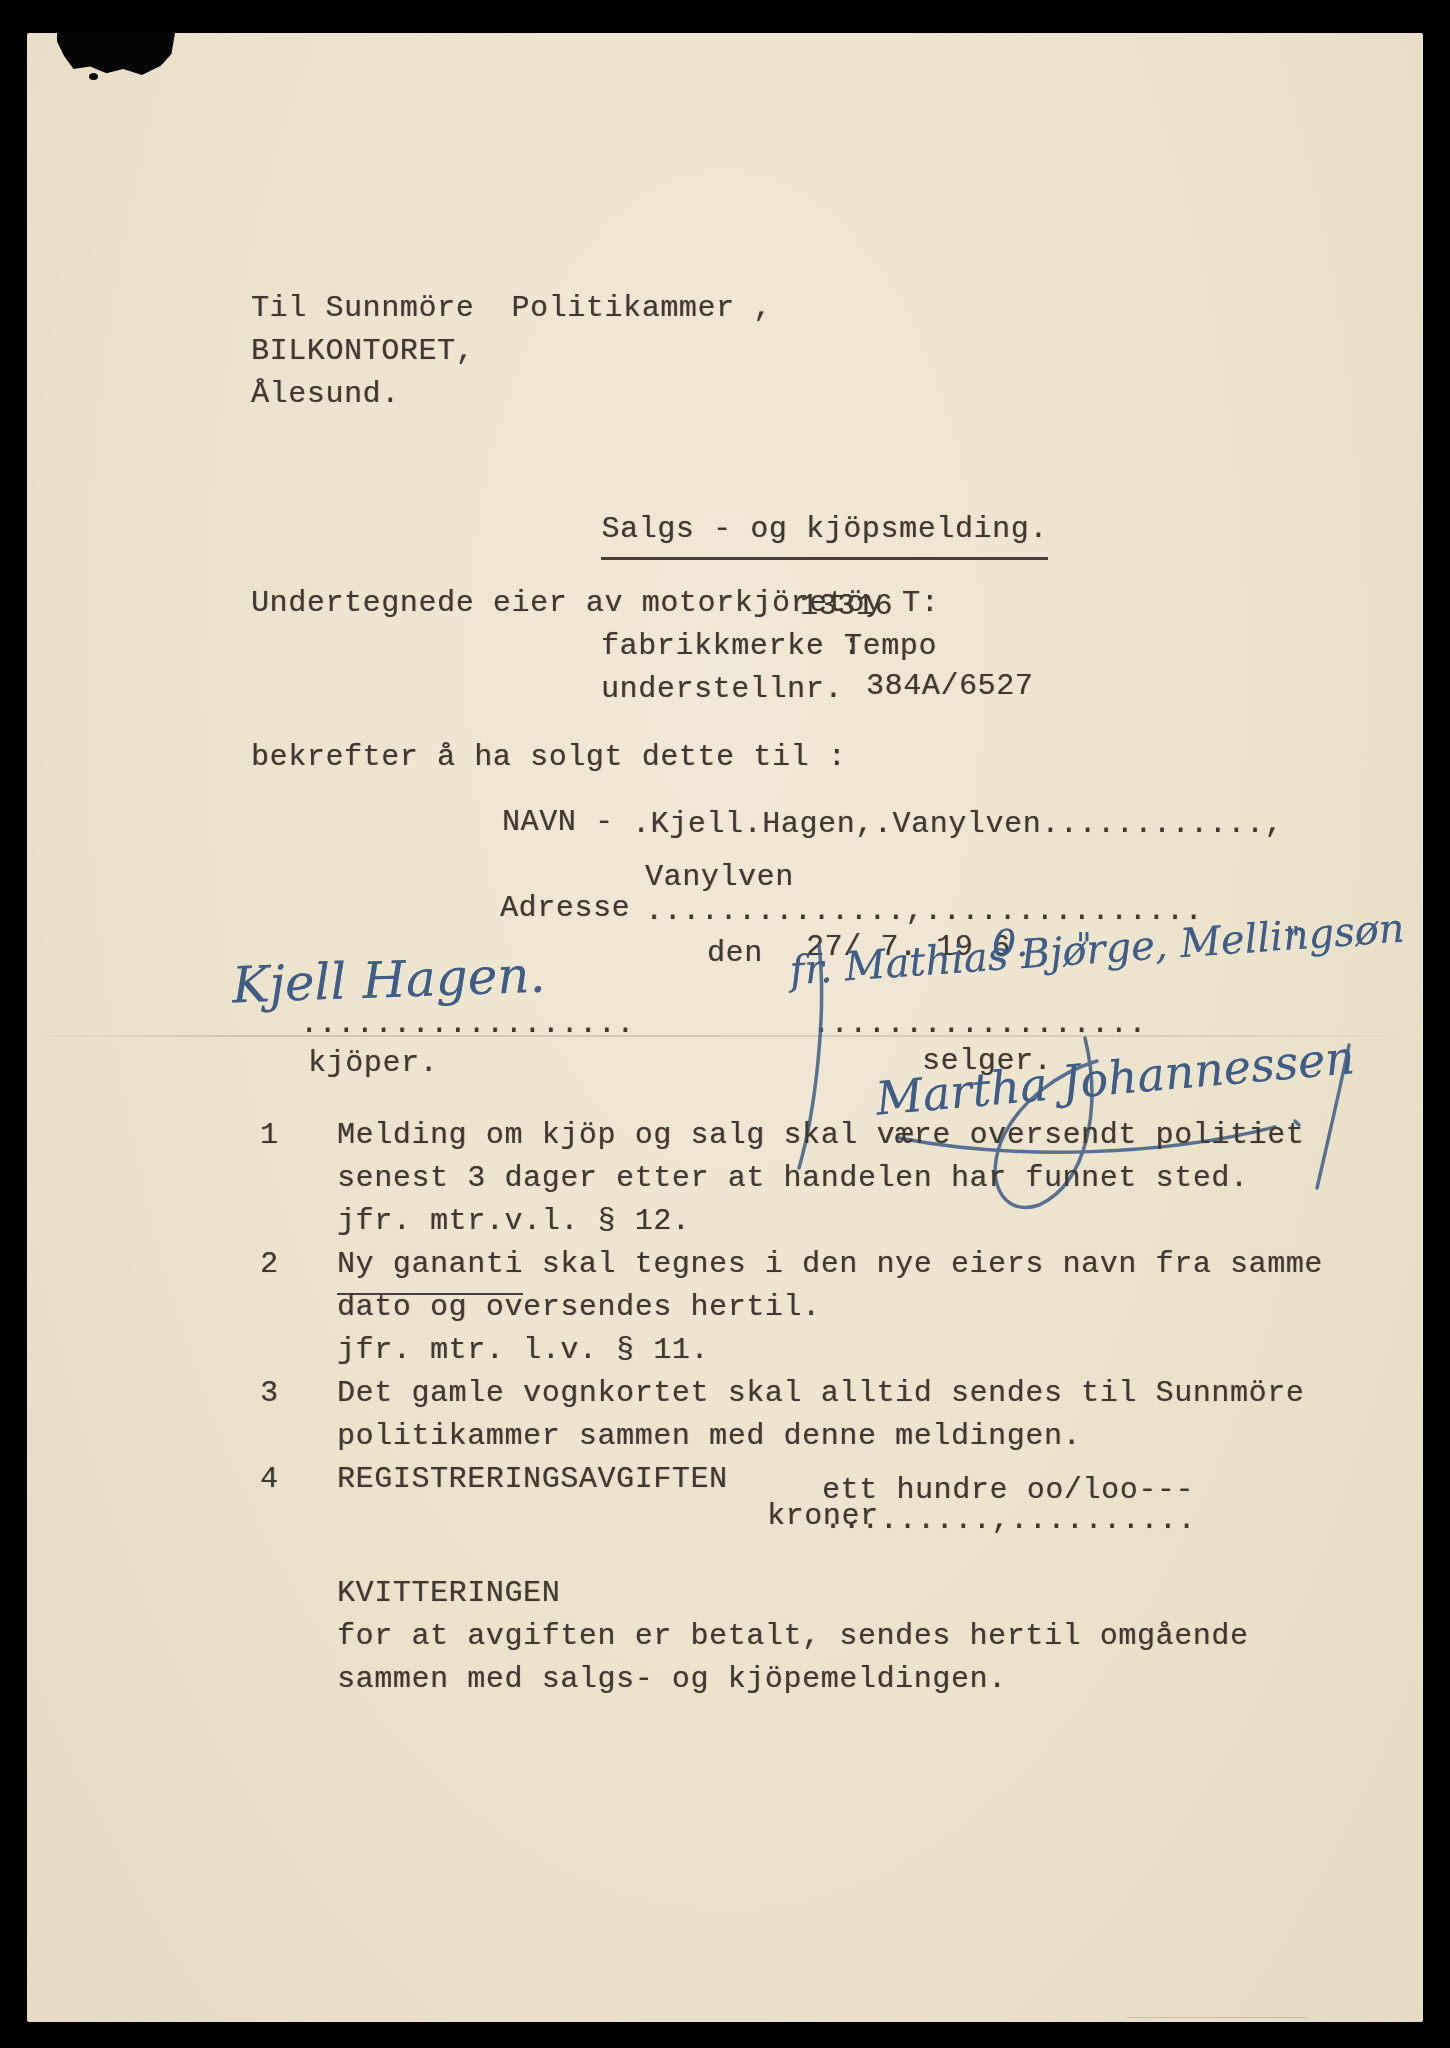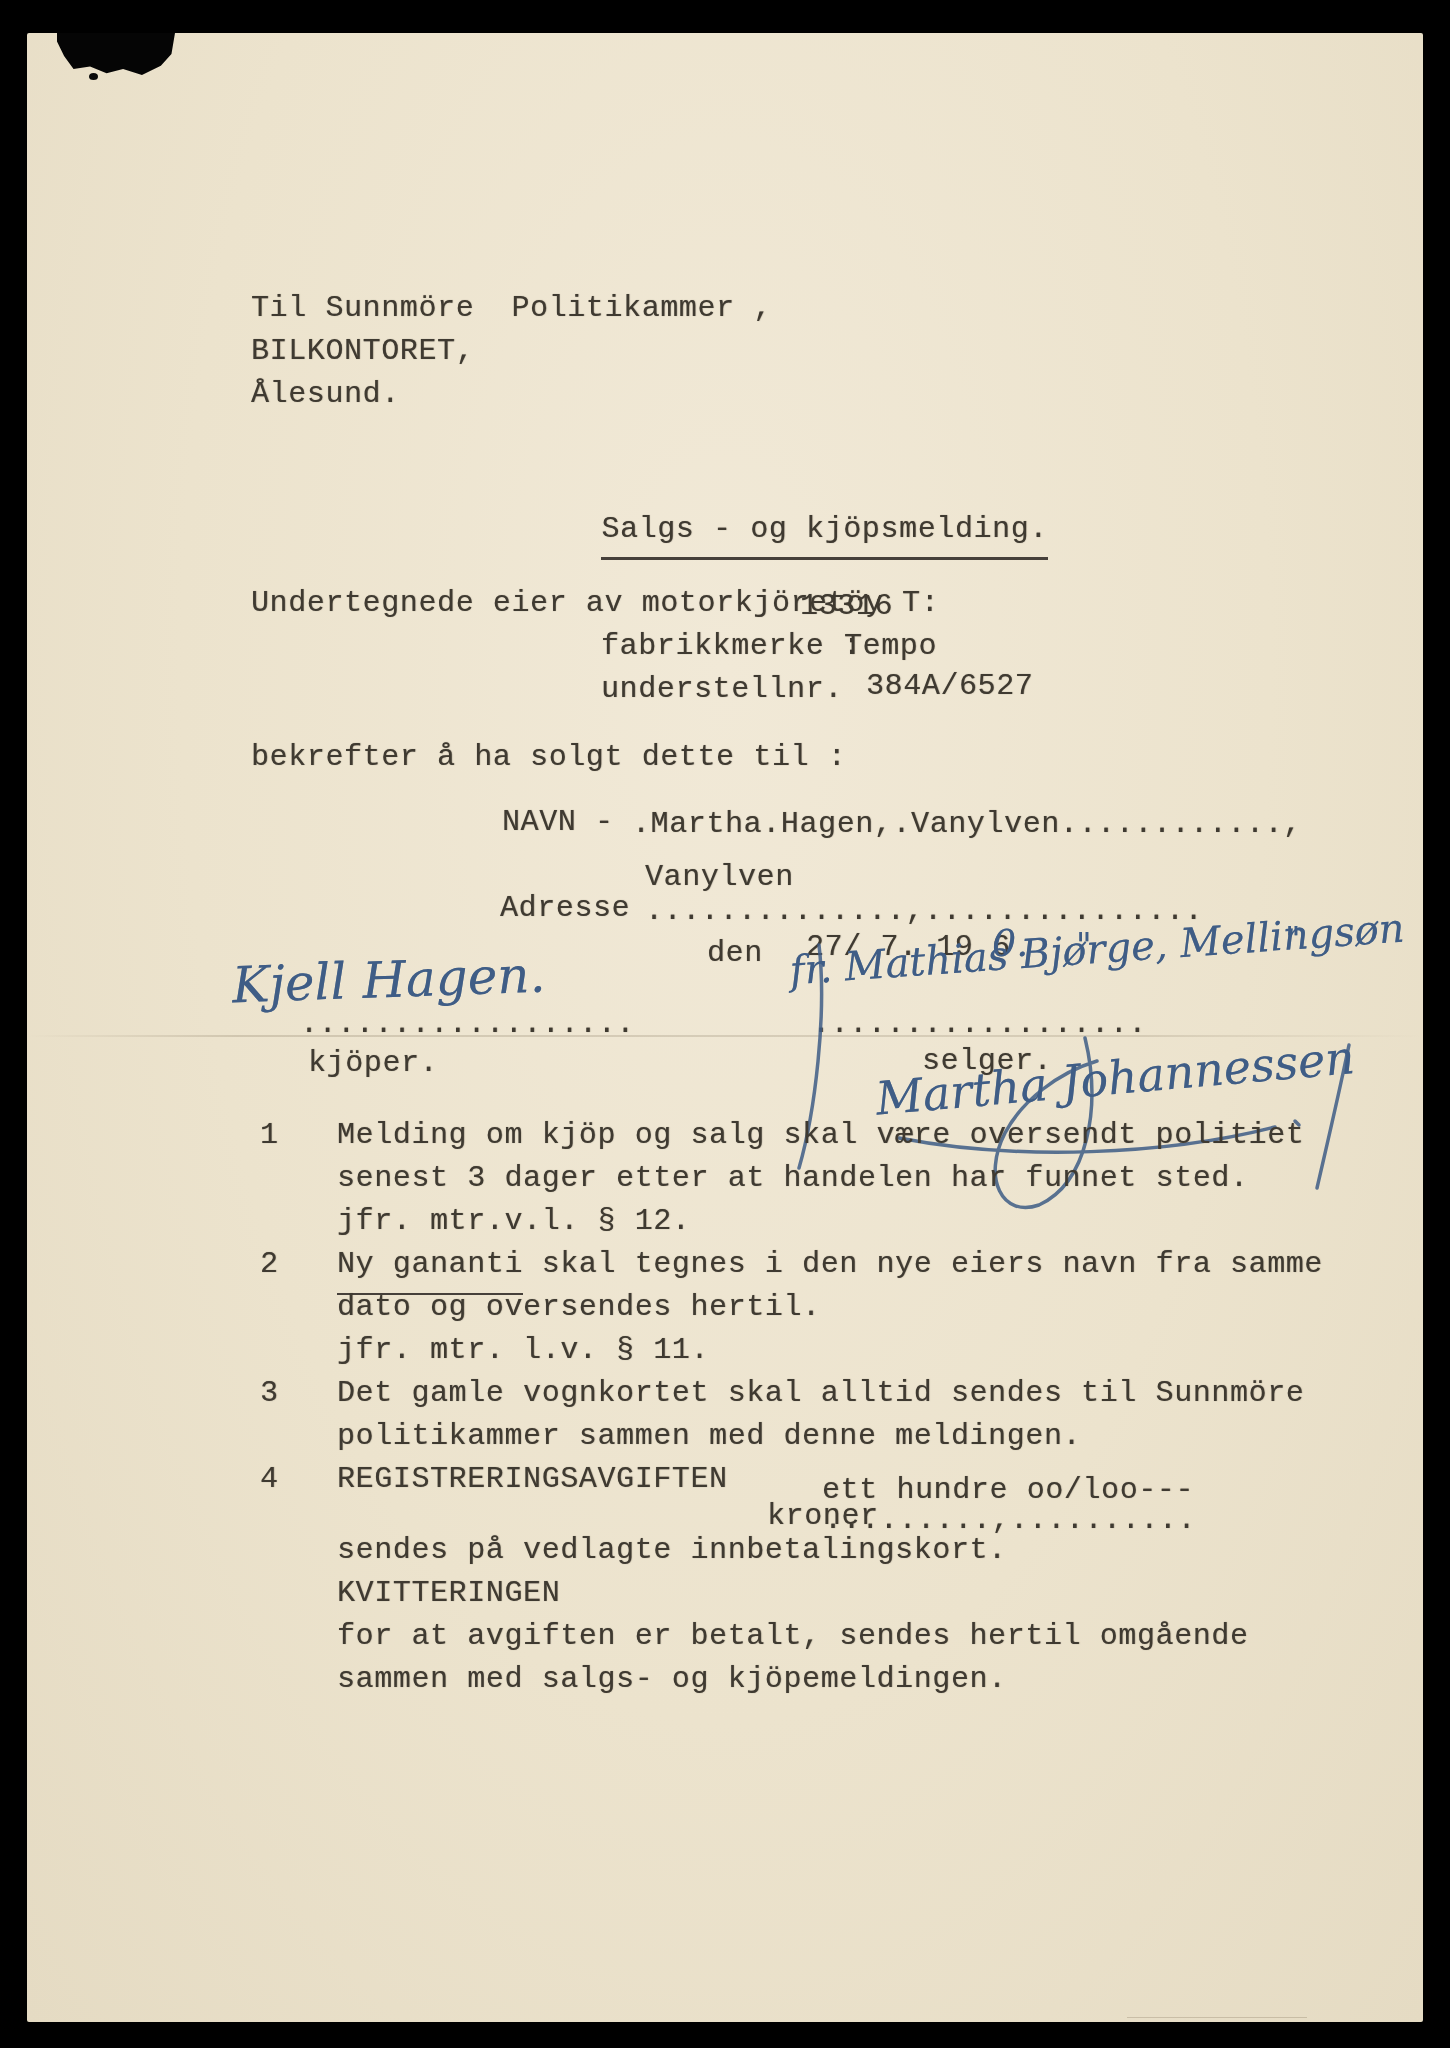--- a/index.html
+++ b/index.html
@@ -46,21 +46,21 @@
 
   <div class="t" style="left:224px;top:553px">Undertegnede eier av motorkjöretöy T:</div>
   <div class="t" style="left:773px;top:556px">13316</div>
   <div class="t" style="left:574px;top:596px">fabrikkmerke :</div>
   <div class="t" style="left:817px;top:596px">Tempo</div>
   <div class="t" style="left:574px;top:639px">understellnr.</div>
   <div class="t" style="left:839px;top:636px">384A/6527</div>
 
   <div class="t" style="left:224px;top:707px">bekrefter å ha solgt dette til :</div>
   <div class="t" style="left:475px;top:772px">NAVN -</div>
-  <div class="t" style="left:605px;top:774px">.Martha.Hagen,.Vanylven............,</div>
+  <div class="t" style="left:605px;top:774px">.Kjell.Hagen,.Vanylven............,</div>
   <div class="t" style="left:618px;top:827px">Vanylven</div>
   <div class="t" style="left:473px;top:858px">Adresse</div>
   <div class="t dots" style="left:618px;top:861px">..............,...............</div>
 
   <div class="t" style="left:680px;top:903px">den</div>
   <div class="t" style="left:779px;top:897px">27/ 7. 19 6</div>
   <div class="h" style="left:965px;top:888px;font-size:38px">0.</div>
   <div class="h" style="left:1049px;top:892px;font-size:34px">"</div>
   <div class="h" style="left:1258px;top:886px;font-size:34px">"</div>
 
@@ -95,17 +95,16 @@
 
   <div class="t" style="left:233px;top:1343px">3</div>
   <div class="t" style="left:310px;top:1343px">Det gamle vognkortet skal alltid sendes til Sunnmöre</div>
   <div class="t" style="left:310px;top:1386px">politikammer sammen med denne meldingen.</div>
 
   <div class="t" style="left:233px;top:1429px">4</div>
   <div class="t" style="left:310px;top:1429px">REGISTRERINGSAVGIFTEN</div>
   <div class="t" style="left:795px;top:1440px">ett hundre oo/loo---</div>
   <div class="t" style="left:740px;top:1466px">kroner</div>
   <div class="t dots" style="left:797px;top:1470px">.........,..........</div>
-  <div class="t" style="left:310px;top:1500px">sendes på vedlagte innbetalingskort.</div>
   <div class="t" style="left:310px;top:1543px">KVITTERINGEN</div>
   <div class="t" style="left:310px;top:1586px">for at avgiften er betalt, sendes hertil omgående</div>
   <div class="t" style="left:310px;top:1629px">sammen med salgs- og kjöpemeldingen.</div>
 </div>
 
 </body></html>

